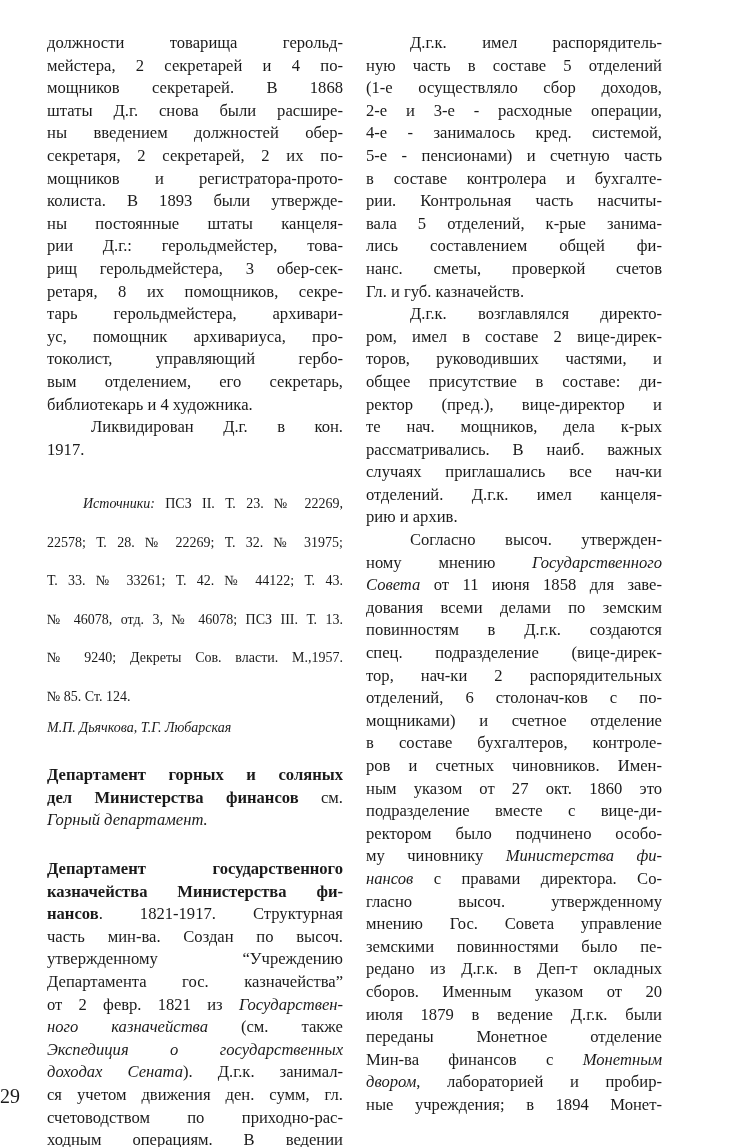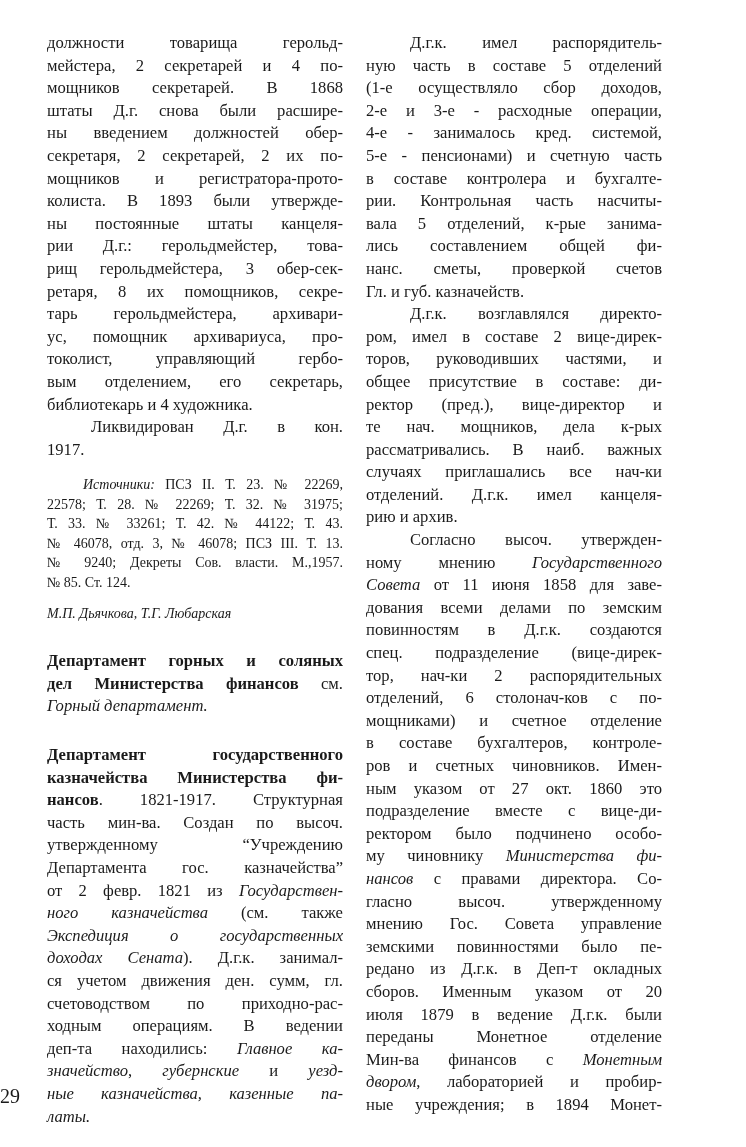--- a/index.html
+++ b/index.html
@@ -7,21 +7,21 @@
          font-family: "Liberation Serif", "DejaVu Serif", serif; color: #1a1a1a; }
   .col { position: absolute; top: 32px; width: 296px; font-size: 16.6px; line-height: 22.6px; }
   .col.left { left: 47px; }
   .col.right { left: 366px; }
   .line { display: block; white-space: nowrap; text-align: justify; text-align-last: justify; height: 22.6px; }
   .line.last { text-align-last: left; }
   .indent { padding-left: 44px; }
   .gap { height: 14px; }
   .bigap { height: 26px; }
   .small { font-size: 14px; line-height: 19.5px; }
-  .small .line { height: 19.5px; }
+  .small .line { height: 19.5px; margin-top: 19px; }
   .small .indent { padding-left: 36px; }
   .author { display: block; text-align: left; font-style: italic; font-size: 14px; line-height: 20px; margin-top: 12px; }
   b { font-weight: bold; }
   i { font-style: italic; }
   .pagenum { position: absolute; top: 1085px; left: 0; width: 746px; text-align: left; font-size: 20px; }
 </style>
 </head>
 <body>
 
 <div class="col left">

